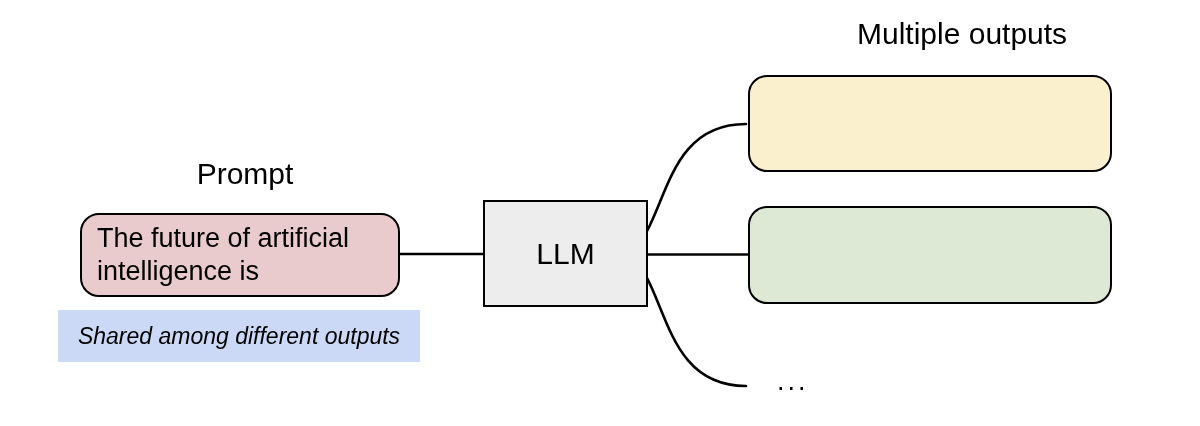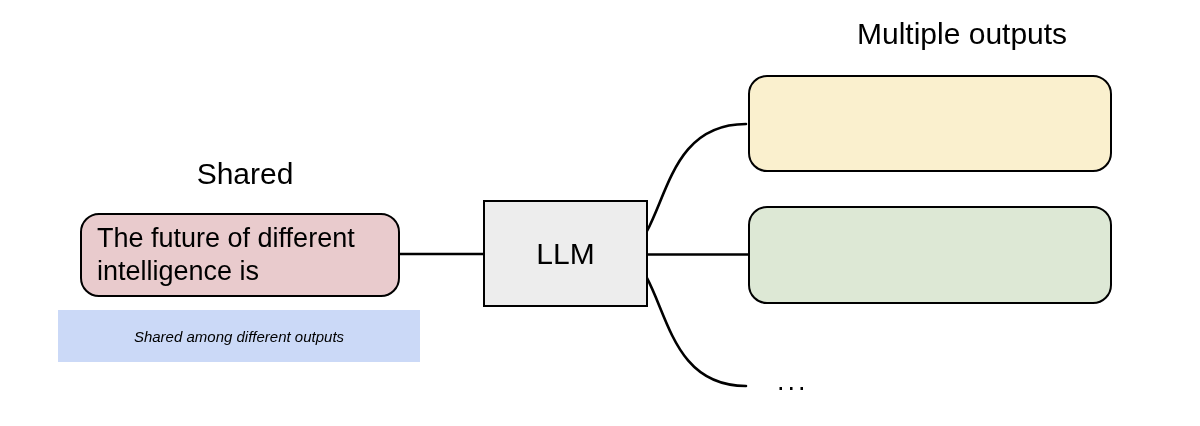--- a/index.html
+++ b/index.html
@@ -92,21 +92,21 @@
     position: absolute;
     left: 58px; top: 310px;
     width: 362px; height: 52px;
     background: var(--note-fill);
     display: flex;
     align-items: center;
     justify-content: center;
   }
   .note .note-text {
     font-style: italic;
-    font-size: 15px;
+    font-size: 23px;
     color: var(--text);
     white-space: nowrap;
   }
   .ellipsis {
     position: absolute;
     left: 777px; top: 366px;
     font-size: 27px;
     letter-spacing: 3px;
     color: var(--text);
   }
@@ -116,24 +116,24 @@
 
 <div class="canvas">
 
   <svg class="connector-layer" viewBox="0 0 1200 426">
     <path d="M 400,254 L 483,254"></path>
     <path d="M 630,253.5 C 668,222 662,124 746,124"></path>
     <path d="M 630,254.5 L 748,254.5"></path>
     <path d="M 630,255.5 C 668,287 662,386 746,386"></path>
   </svg>
 
-  <div class="label prompt-label">Shared</div>
+  <div class="label prompt-label">Prompt</div>
 
   <div class="box rounded prompt-box">
-    <div class="box-text">The future of different intelligence is</div>
+    <div class="box-text">The future of artificial intelligence is</div>
   </div>
 
   <div class="note">
     <span class="note-text">Shared among different outputs</span>
   </div>
 
   <div class="box llm-box">
     <span class="llm-label">LLM</span>
   </div>
 

